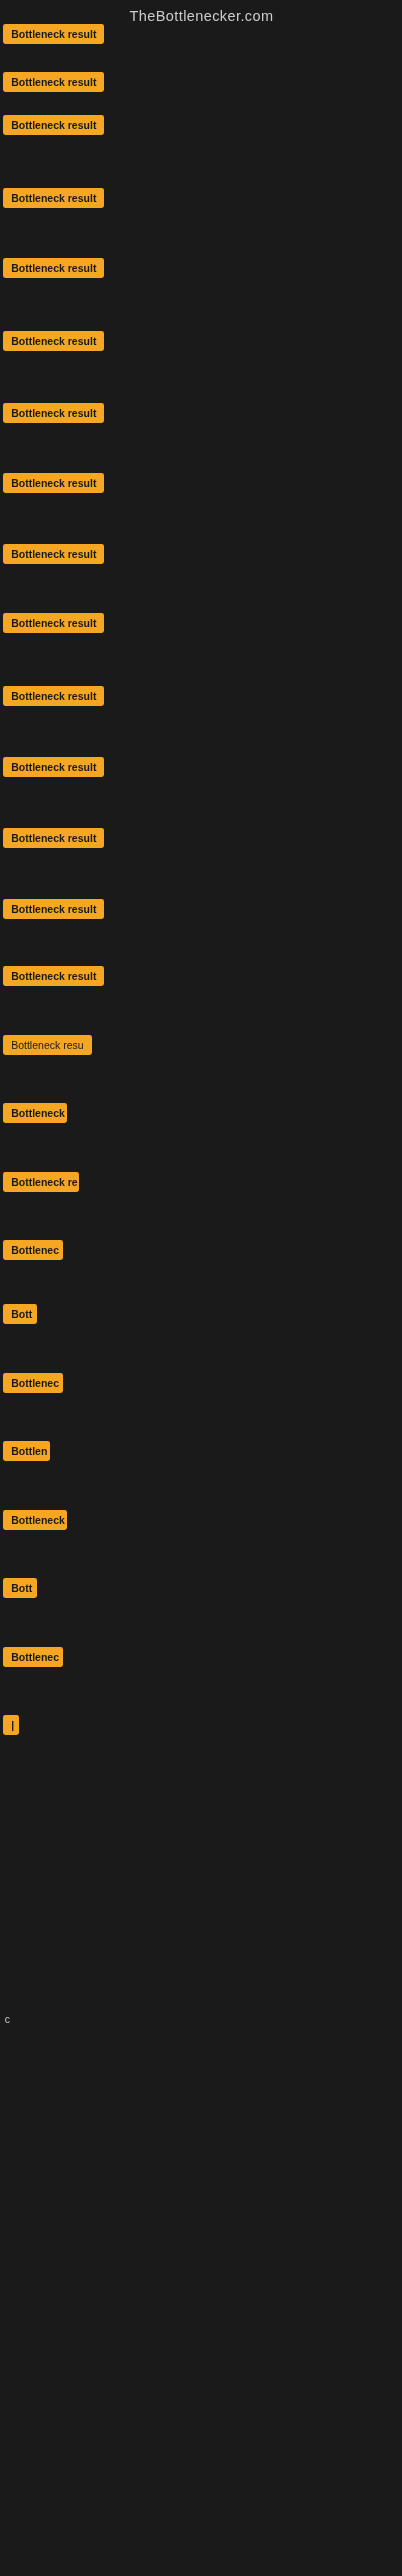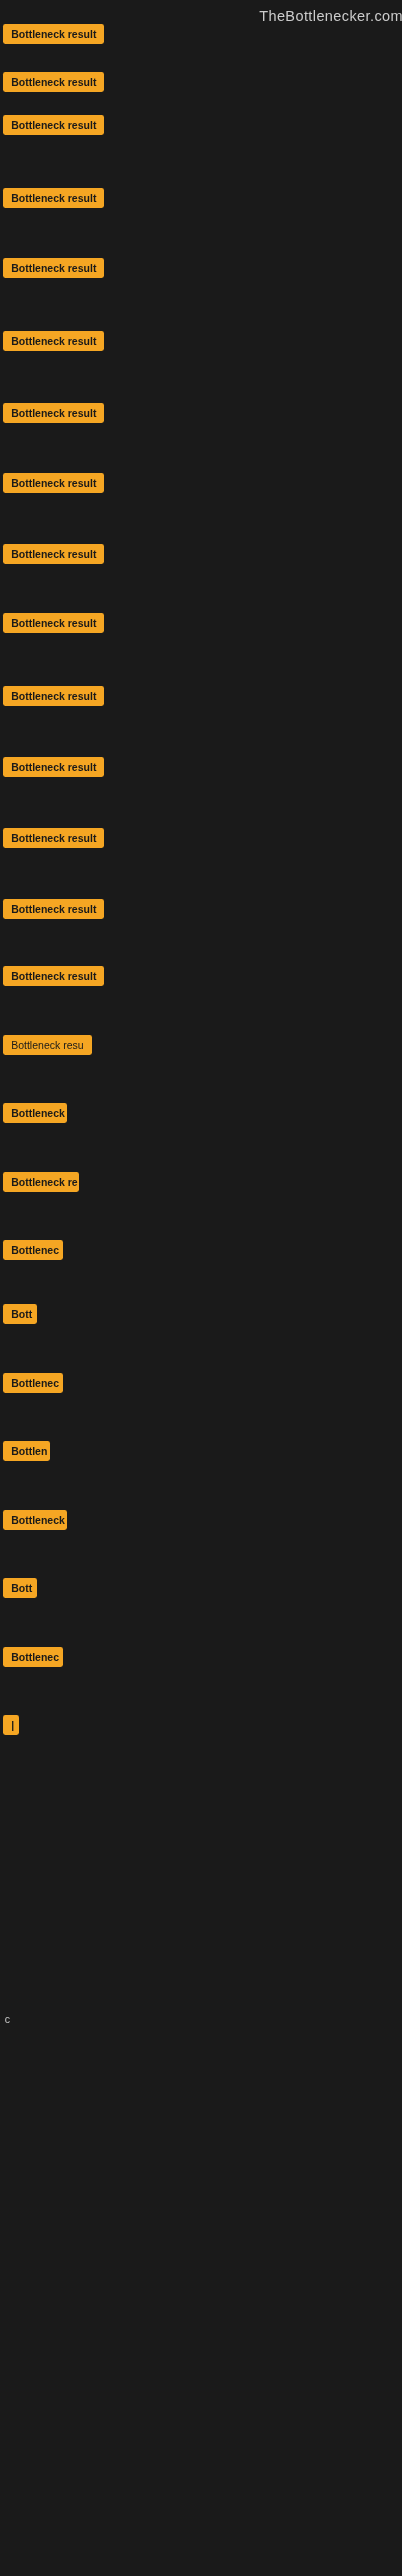--- a/index.html
+++ b/index.html
@@ -13,21 +13,21 @@
       background-color: #1a1a1a;
       font-family: Arial, sans-serif;
       position: relative;
     }
   </style>
 </head>
 <body>
 
 <div style="position: relative; width: 403px; min-height: 2576px; background-color: #1a1a1a;">
 
-  <div style="text-align: right; color: #cccccc; font-size: 14.5px; padding: 8px 0 6.4px 0; letter-spacing: 0.4px;">TheBottlenecker.com</div>
+  <div style="text-align: center; color: #cccccc; font-size: 14.5px; padding: 8px 0 6.4px 0; letter-spacing: 0.4px;">TheBottlenecker.com</div>
 
   <div style="position: relative;">
   </div>
 
   <div style="position: absolute; left: 4.8px; top: 2013px; color: #cccccc; font-size: 10.5px;">
     <span>c</span>
   </div>
 
 <div style="position: absolute; top: 24px; left: 3.2px;"><span style="display: inline-block; background-color: rgb(245, 166, 35); color: rgb(26, 26, 26); font-size: 10.5px; font-weight: bold; padding: 4px 8px; border-radius: 2.4px; white-space: nowrap; overflow: hidden; max-width: 113px;">Bottleneck result</span></div>
     <div style="position: absolute; top: 72px; left: 3.2px;"><span style="display: inline-block; background-color: rgb(245, 166, 35); color: rgb(26, 26, 26); font-size: 10.5px; font-weight: bold; padding: 4px 8px; border-radius: 2.4px; white-space: nowrap; overflow: hidden; max-width: 113px;">Bottleneck result</span></div>

